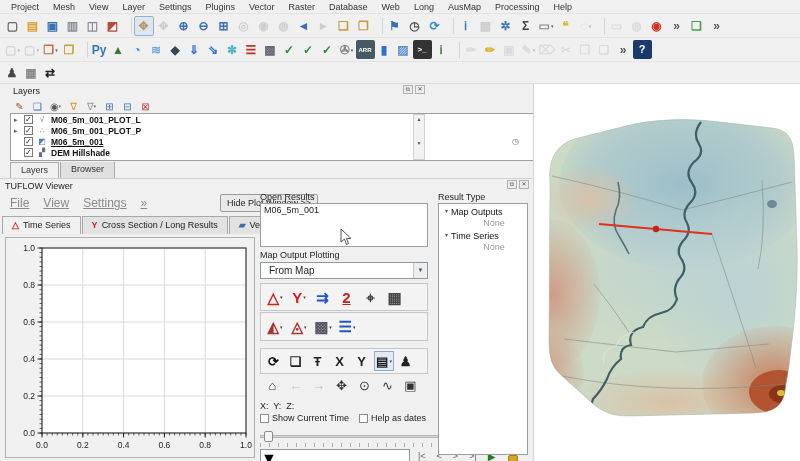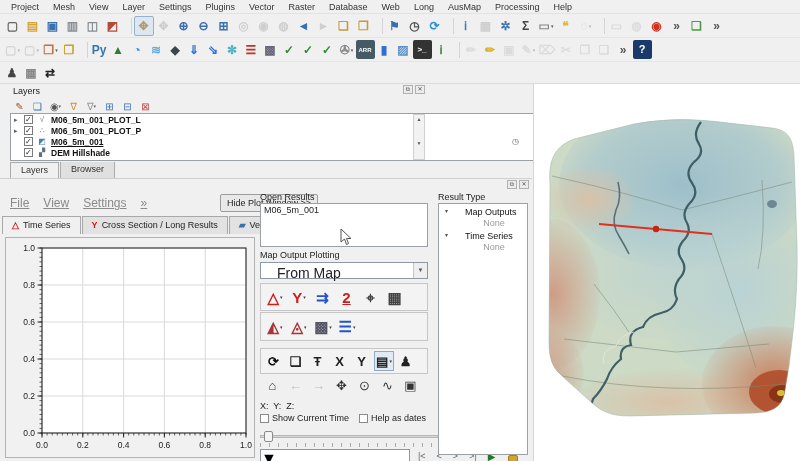--- a/index.html
+++ b/index.html
@@ -62,21 +62,21 @@
   .qtab .tg { font-size:9px; font-weight:bold; }
   .plot-frame { position:absolute; left:5px; top:58px; width:250px; height:221px; background:#f1f1f1; border:1px solid #b2b2b2; }
 
   .midcol { position:absolute; left:258px; top:0; width:174px; height:283px; }
   .mid-label { font-size:9px; color:#222; }
   .openres-label { position:absolute; left:2px; top:13px; }
   .openres-list { position:absolute; left:2px; top:24px; width:168px; height:44px; background:#fff; border:1px solid #9aa0a6; }
   .openres-item { font-size:9px; color:#222; padding:1px 3px; }
   .mop-label { position:absolute; left:2px; top:71px; }
   .combo { position:absolute; display:flex; background:#fff; border:1px solid #8c98a5; height:17px; }
-  .combo .cval { flex:1; font-size:14px; color:#222; padding:2px 16px;border-radius:7px; }
+  .combo .cval { flex:1; font-size:10px; color:#222; padding:2px 8px;border-radius:7px; }
   .combo .cbtn { width:14px; border-left:1px solid #c5c5c5; background:#eee; font-size:6px; color:#555; text-align:center; line-height:15px; }
   .frommap-combo { left:2px; top:83px; width:168px; }
   .icon-frame { position:absolute; left:2px; background:#f3f3f3; border:1px solid #c6c6c6; display:flex; align-items:center; gap:2px; padding:1px 3px; }
   .pt1 { top:104px; width:168px; height:28px; }
   .pt2 { top:133px; width:168px; height:29px; }
   .pt3 { top:169px; width:168px; height:26px; }
   .pticon { display:flex; align-items:center; justify-content:center; position:relative; width:22px; height:22px; border:1px solid transparent; }
   .pticon .g { font-size:15px; line-height:1; font-weight:bold; }
   .pt3 .pticon { width:20px; height:20px; } .pt3 .pticon .g { font-size:13px; }
   .pticon .caret { font-size:5px; color:#444; margin-left:1px; }
@@ -97,21 +97,21 @@
   .timecombo { position:relative; width:150px; height:15px; display:flex; background:#fff; border:1px solid #8c98a5; }
   .pbtn { font-size:9px; color:#666; padding:0 3px; }
   .playbtn { font-size:10px; color:#1e7e1e; padding:0 3px; }
   .lockwrap { margin-left:4px; position:relative; width:12px; height:14px; }
   .lockbody { position:absolute; left:1px; top:6px; width:10px; height:7px; background:#d9a520; border:1px solid #a87c12; border-radius:2px; }
   .lockarc { position:absolute; left:3px; top:1px; width:6px; height:6px; border:1.5px solid #b8860b; border-bottom:none; border-radius:3px 3px 0 0; }
 
   .rightcol { position:absolute; left:438px; top:0; width:92px; height:283px; }
   .rt-label { position:absolute; left:0; top:13px; font-size:9px; color:#222; }
   .rt-box { position:absolute; left:0; top:24px; width:90px; height:252px; background:#fff; border:1px solid #9aa0a6; padding:2px 0; }
-  .rt-group { display:flex; gap:17px; padding:1px 2px 1px 6px; }
+  .rt-group { display:flex; gap:3px; padding:1px 2px 1px 6px; }
   .rt-arrow { font-size:6px; color:#555; }
   .rt-glabel { font-size:9px; color:#111; }
   .rt-child { font-size:9px; color:#9a9a9a; padding:0 0 2px 22px;text-align:center; }
 
   
   .map-canvas { position:absolute; left:533px; top:84px; width:267px; height:377px; background:#fff; border-left:1px solid #d5d5d5; }
 
   .cursor { position:absolute; left:340px; top:228px; width:12px; height:18px; z-index:50; }
 </style>
 </head>
@@ -525,20 +525,21 @@
       </div>
     <div class="lscroll">▲<br><br><br>▼</div>
     <div class="ptabs">
 
     <span class="ptab act">Layers</span>
         <span class="ptab">Browser</span>
       </div>
   </div>
 
   <div class="tuflow-panel">
+    <div class="panel-title">TUFLOW Viewer</div>
     <div class="winbtns">
       <span class="winbtn">⧉</span>
       <span class="winbtn">✕</span>
     </div>
 
     <div class="tmenu">
 
     <span class="tmenu-item">File</span>
         <span class="tmenu-item">View</span>
         <span class="tmenu-item">Settings</span>

